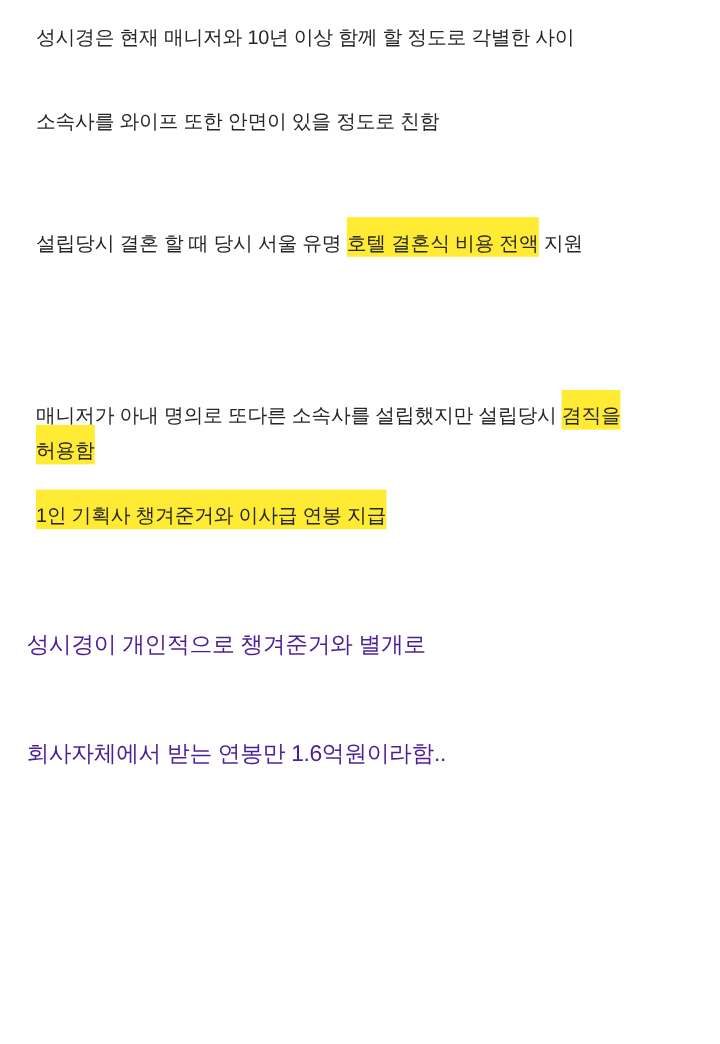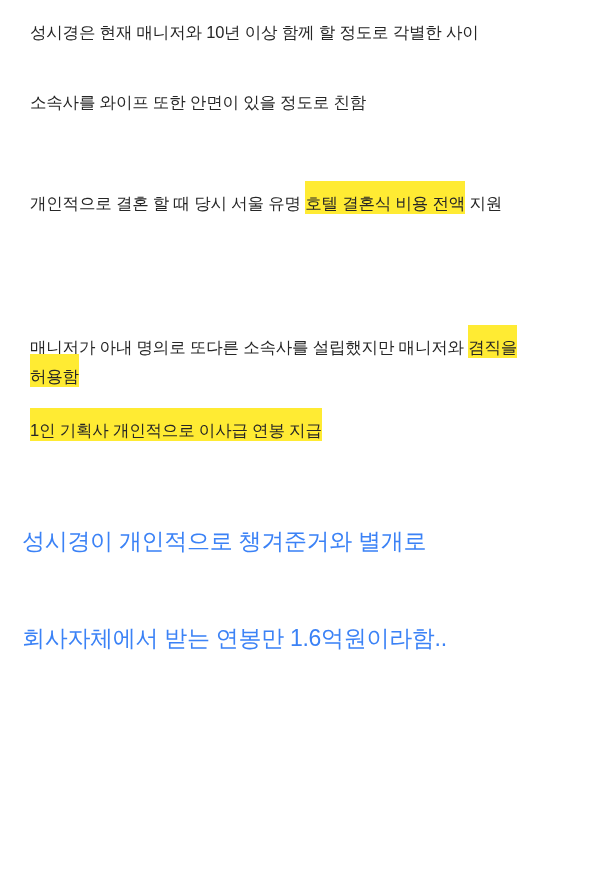--- a/index.html
+++ b/index.html
@@ -40,23 +40,23 @@
     background: #ffeb33;
     padding: 13px 0 2px 0;
     box-decoration-break: clone;
     text-align: center;
     -webkit-box-decoration-break: clone;
   }
   .block-lower {
     padding: 0 22px;
   }
   .para-big {
-    font-size: 23px;
+    font-size: 19px;
     line-height: 1.7;
-    color: #3b82f6;
+    color: #4c1d95;
     letter-spacing: -0.3px;
     word-break: keep-all;
     margin: 0;
   }
   .gap-big { height: 52px; }
 </style>
 </head>
 <body>
 
 <div class="page">
@@ -64,32 +64,32 @@
   <div class="block-upper">
 
     <p class="para gap-0"><span>성시경은 현재 매니저와 10년 이상 함께 할 정도로 각별한 사이</span></p>
 
     <div class="gap-s"></div>
 
     <p class="para gap-0"><span>소속사를 와이프 또한 안면이 있을 정도로 친함</span></p>
 
     <div class="gap-l"></div>
 
-    <p class="para gap-0"><span>개인적으로 결혼 할 때 당시 서울 유명 </span><span class="hl">호텔 결혼식 비용 전액</span><span> 지원</span></p>
+    <p class="para gap-0"><span>설립당시 결혼 할 때 당시 서울 유명 </span><span class="hl">호텔 결혼식 비용 전액</span><span> 지원</span></p>
 
     <div class="gap-m"></div>
 
 
     <div class="gap-m"></div>
 
-    <p class="para gap-0"><span>매니저가 아내 명의로 또다른 소속사를 설립했지만 매니저와 </span><span class="hl">겸직을 허용함</span></p>
+    <p class="para gap-0"><span>매니저가 아내 명의로 또다른 소속사를 설립했지만 설립당시 </span><span class="hl">겸직을 허용함</span></p>
 
     <div class="gap-xs"></div>
 
-    <p class="para gap-0"><span class="hl">1인 기획사 개인적으로 이사급 연봉 지급</span></p>
+    <p class="para gap-0"><span class="hl">1인 기획사 챙겨준거와 이사급 연봉 지급</span></p>
 
     <div class="gap-xs"></div>
 
 
   </div>
 
   <div class="gap-big"></div>
 
   <div class="block-lower">
     <p class="para-big">성시경이 개인적으로 챙겨준거와 별개로</p>

